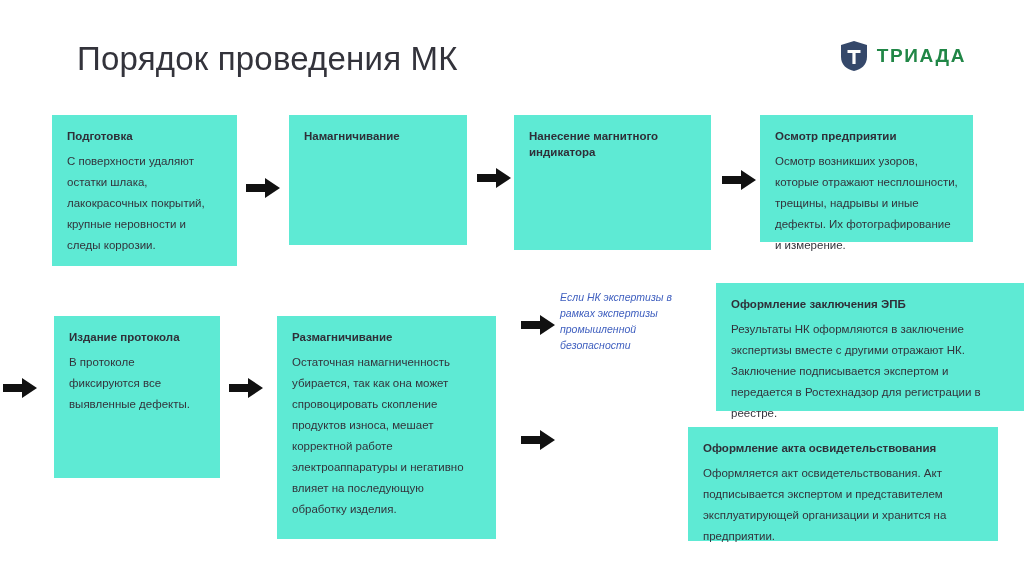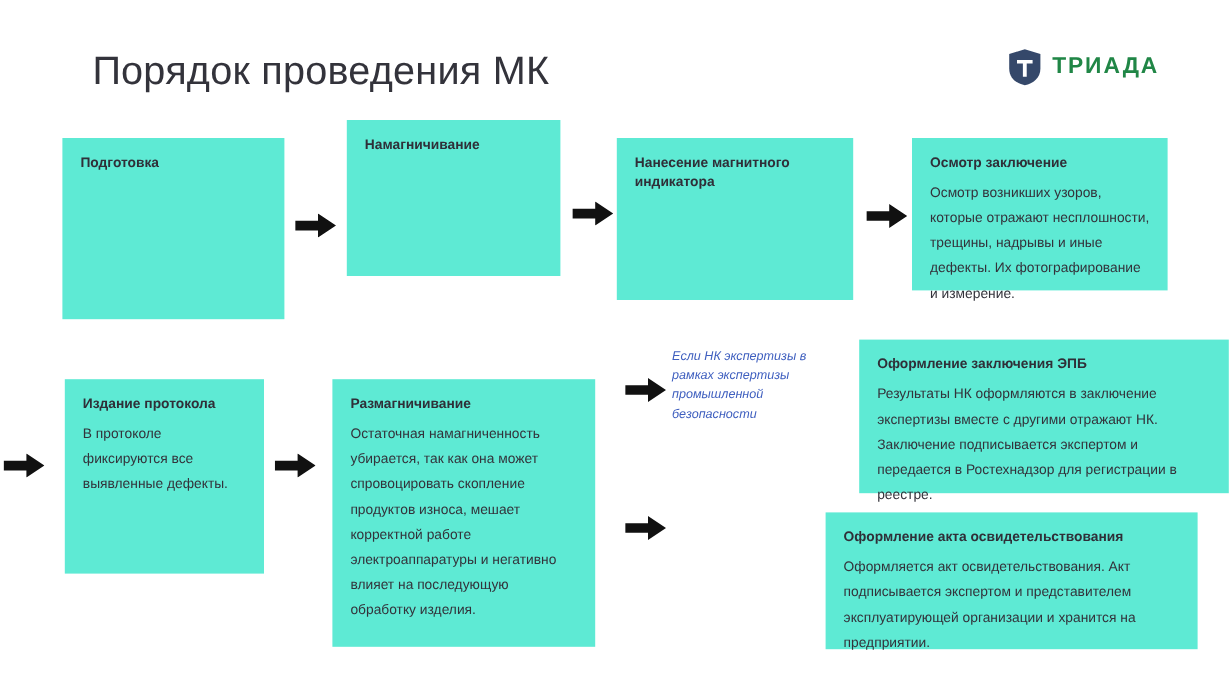--- a/index.html
+++ b/index.html
@@ -120,50 +120,51 @@
       <svg width="30" height="32" viewBox="0 0 30 32" xmlns="http://www.w3.org/2000/svg">
         <path d="M15 1 L28 5 L28 17 C28 25 22 29.5 15 31 C8 29.5 2 25 2 17 L2 5 Z" fill="#2b3f63"></path>
         <path d="M8.5 10 L21.5 10 L21.5 13 L16.6 13 L16.6 24 L13.4 24 L13.4 13 L8.5 13 Z" fill="#ffffff"></path>
       </svg>
     </span>
     <span class="logo-text">ТРИАДА</span>
   </div>
 
   <div class="box" style="left:52px; top:115px; width:185px; height:151px;">
     <p class="box-title">Подготовка</p>
+    <p class="box-body">С поверхности удаляют остатки шлака, лакокрасочных покрытий, крупные неровности и следы коррозии.</p>
   </div>
 
   <div class="arrow" style="left:246px; top:178px;">
     <svg width="34" height="20" viewBox="0 0 34 20" xmlns="http://www.w3.org/2000/svg">
       <path d="M0 6 H19 V0 L34 10 L19 20 V14 H0 Z" fill="#111111"></path>
     </svg>
   </div>
 
-  <div class="box" style="left:289px; top:100px; width:178px; height:130px;">
+  <div class="box" style="left:289px; top:115px; width:178px; height:130px;">
     <p class="box-title">Намагничивание</p>
   </div>
 
   <div class="arrow" style="left:477px; top:168px;">
     <svg width="34" height="20" viewBox="0 0 34 20" xmlns="http://www.w3.org/2000/svg">
       <path d="M0 6 H19 V0 L34 10 L19 20 V14 H0 Z" fill="#111111"></path>
     </svg>
   </div>
 
   <div class="box" style="left:514px; top:115px; width:197px; height:135px;">
     <p class="box-title">Нанесение магнитного индикатора</p>
   </div>
 
   <div class="arrow" style="left:722px; top:170px;">
     <svg width="34" height="20" viewBox="0 0 34 20" xmlns="http://www.w3.org/2000/svg">
       <path d="M0 6 H19 V0 L34 10 L19 20 V14 H0 Z" fill="#111111"></path>
     </svg>
   </div>
 
   <div class="box" style="left:760px; top:115px; width:213px; height:127px;">
-    <p class="box-title">Осмотр заключение</p>
+    <p class="box-title">Осмотр предприятии</p>
     <p class="box-body">Осмотр возникших узоров, которые отражают несплошности, трещины, надрывы и иные дефекты. Их фотографирование и измерение.</p>
   </div>
 
   <div class="arrow" style="left:3px; top:378px;">
     <svg width="34" height="20" viewBox="0 0 34 20" xmlns="http://www.w3.org/2000/svg">
       <path d="M0 6 H19 V0 L34 10 L19 20 V14 H0 Z" fill="#111111"></path>
     </svg>
   </div>
 
   <div class="box" style="left:54px; top:316px; width:166px; height:162px;">

